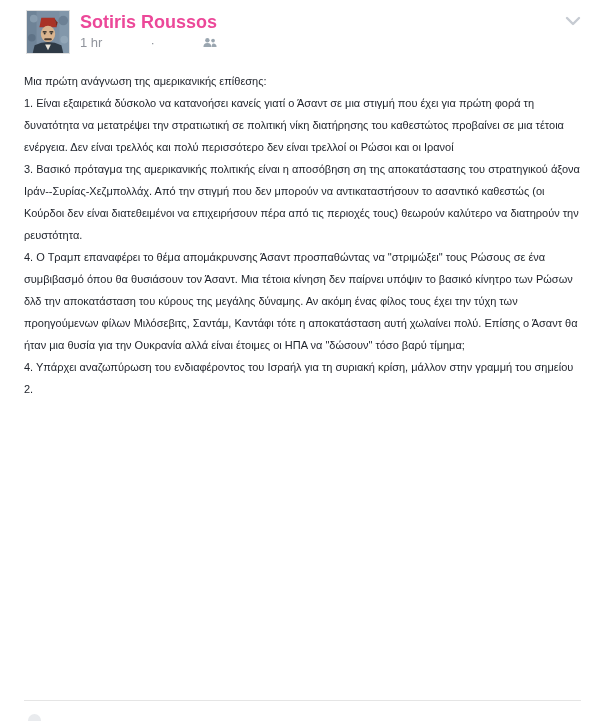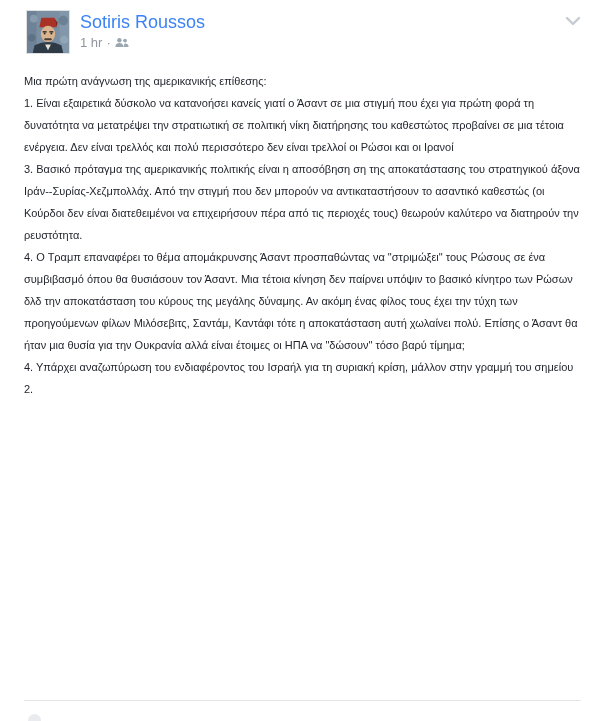--- a/index.html
+++ b/index.html
@@ -32,34 +32,35 @@
     overflow: hidden;
     cursor: pointer;
   }
   .avatar svg { display: block; width: 100%; height: 100%; }
 
   .header-meta { margin-left: 10px; padding-top: 2px; }
 
   .author-name {
     display: inline-block;
     font-size: 18px;
-    font-weight: normal;
-    color: #3b82f6;
+    font-weight: bold;
+    color: #ec4899;
     text-decoration: none;
     line-height: 20px;
     cursor: pointer;
   }
 
   .sub-line {
     margin-top: 3px;
     font-size: 13px;
     color: #90949c;
     display: flex;
     align-items: center;
     gap: 4px;
+    justify-content: space-between;
   }
   .sub-line .timestamp { cursor: pointer; }
   .privacy-icon svg { display: block; }
 
   .chevron {
     position: absolute;
     right: 0px;
     top: 2px;
     width: 20px;
     height: 16px;

